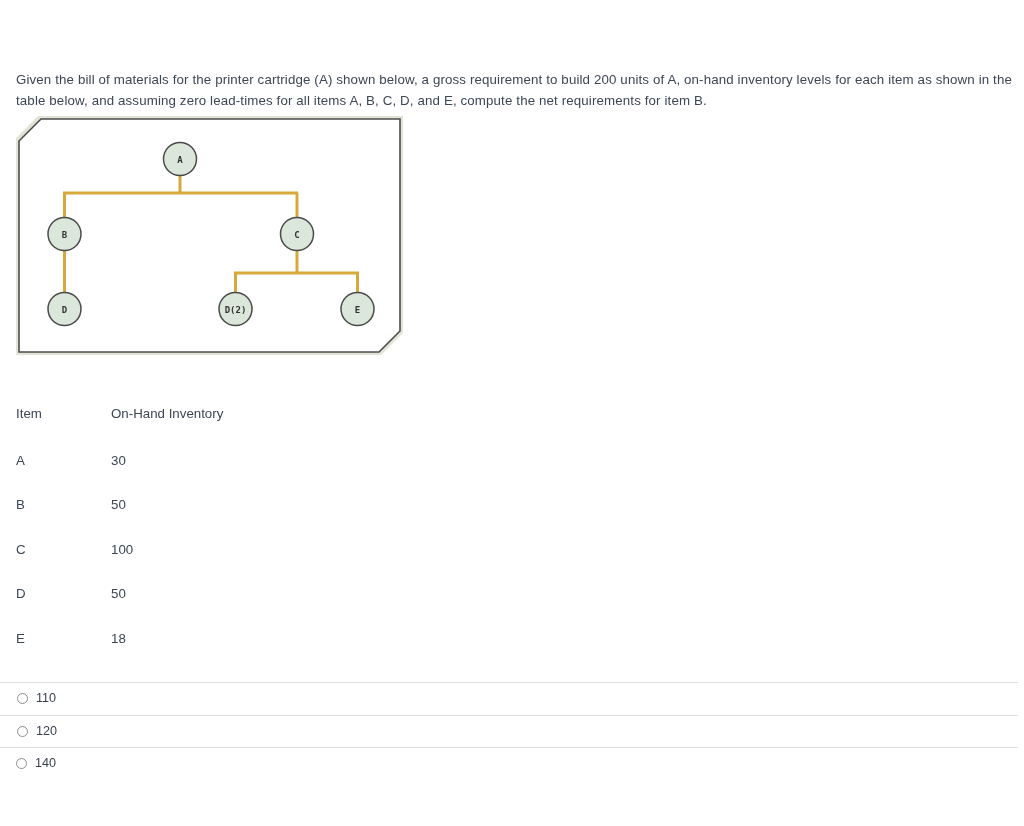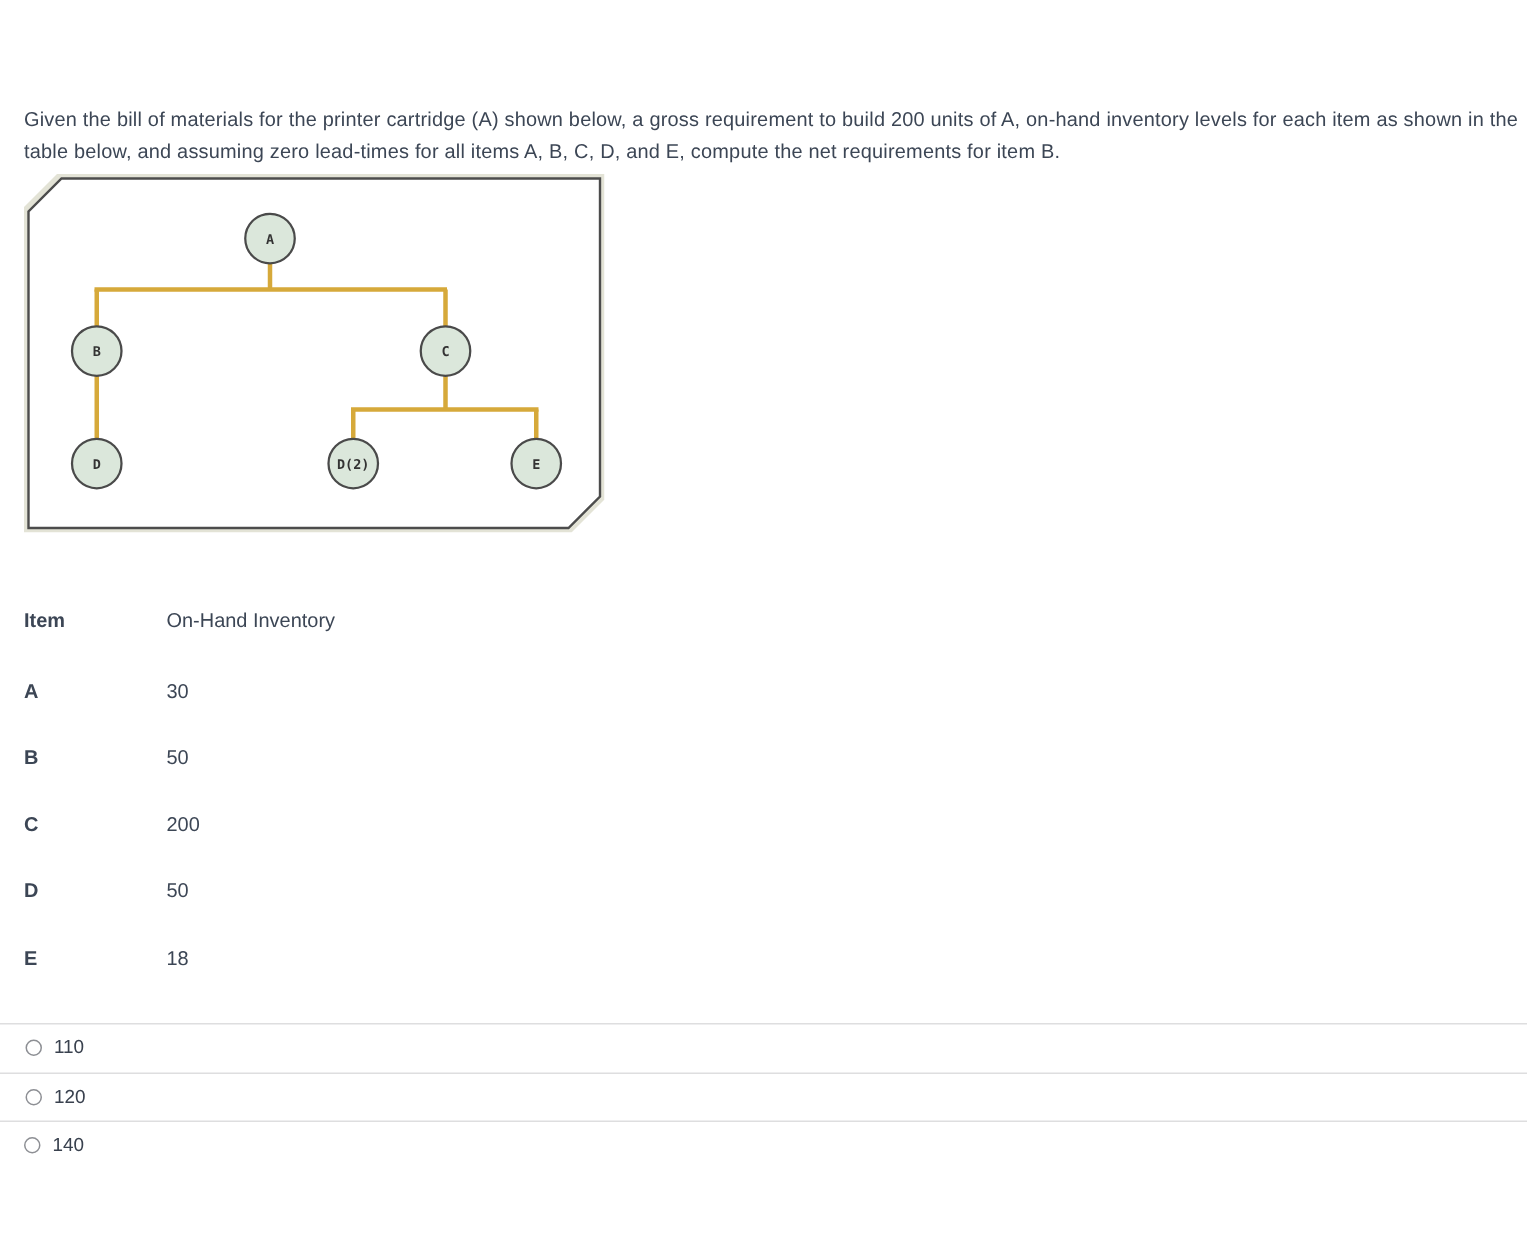--- a/index.html
+++ b/index.html
@@ -55,21 +55,20 @@
   .inventory-table th,
   .inventory-table td {
     text-align: left;
     font-weight: normal;
     padding: 0;
     height: 44.5px;
     vertical-align: middle;
   }
   .inventory-table .col-item {
     width: 95px;
-    font-weight: bold;
   }
   .inventory-table thead th {
     height: 32px;
     vertical-align: top;
   }
 
   
   .choices {
     position: absolute;
     left: 0px;
@@ -183,21 +182,21 @@
     <tr>
       <td class="col-item">A</td>
       <td>30</td>
     </tr>
     <tr>
       <td class="col-item">B</td>
       <td>50</td>
     </tr>
     <tr>
       <td class="col-item">C</td>
-      <td>200</td>
+      <td>100</td>
     </tr>
     <tr>
       <td class="col-item">D</td>
       <td>50</td>
     </tr>
     <tr>
       <td class="col-item">E</td>
       <td>18</td>
     </tr>
   </tbody>

